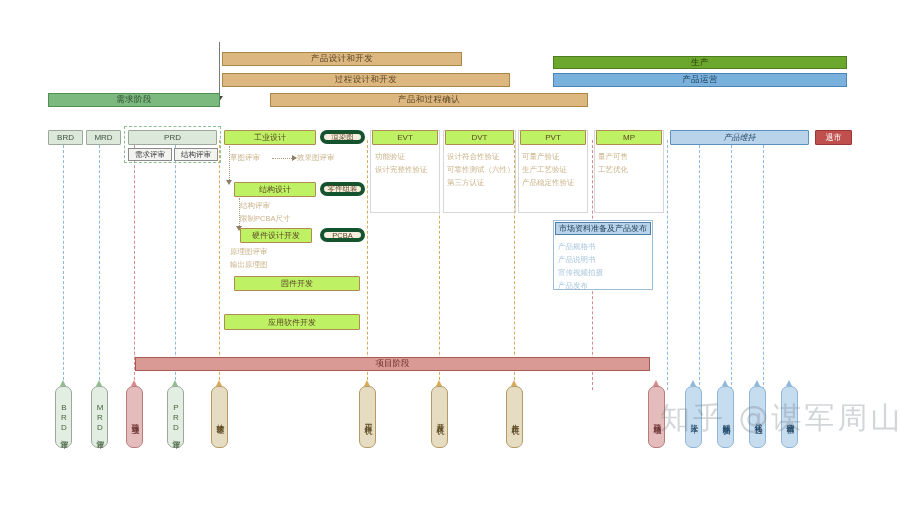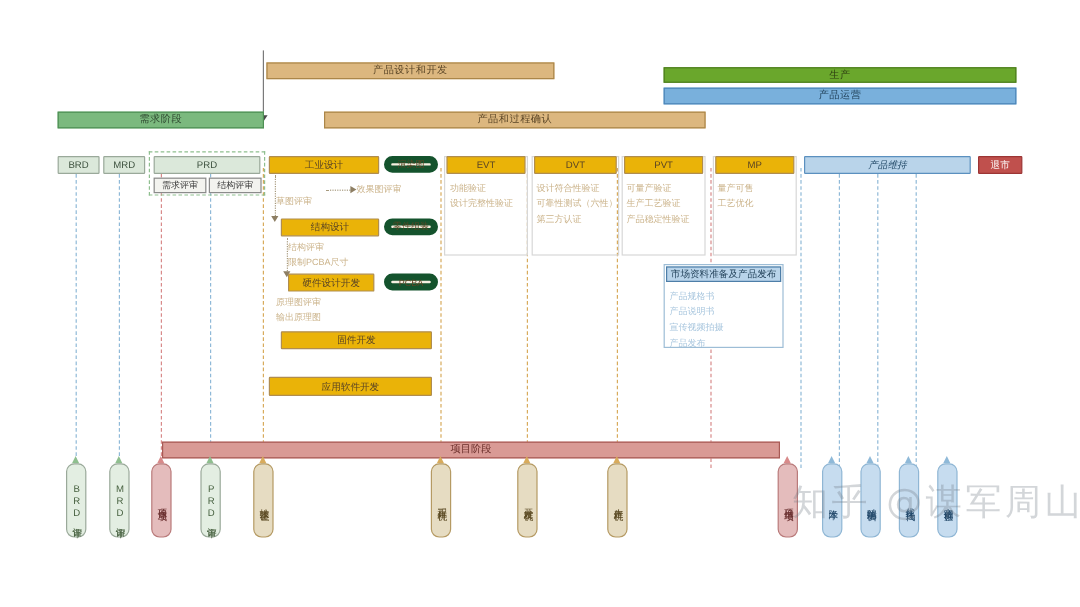--- a/index.html
+++ b/index.html
@@ -36,34 +36,34 @@
     color:#ffffff;font-size:15px;font-weight:bold;letter-spacing:1px;
   }
 
   
   .chip{
     display:flex;align-items:center;justify-content:center;
     font-size:8px;white-space:nowrap;
     border:1px solid #9aa99a;background:#dbe8da;color:#3f5340;
     border-radius:1px;
   }
-  .chip.tanchip{border-color:#b08d4f;background:#eab308;color:#5b4524;}
+  .chip.tanchip{border-color:#b08d4f;background:#bef264;color:#5b4524;}
   .chip.bluechip{border-color:#5b90bf;background:#b9d4ea;color:#234a68;}
   .chip.redchip{border-color:#9c3535;background:#c0504d;color:#ffffff;}
 
   
   .subbox{
     display:flex;align-items:center;justify-content:center;
     font-size:7.5px;white-space:nowrap;
     border:1px solid #8b8b8b;background:#f3f3ef;color:#3a3a3a;
   }
   .pill{
     display:flex;align-items:center;justify-content:center;
     font-size:7.5px;white-space:nowrap;
-    border:6px solid #14532d;background:#f6efe0;color:#5b4524;
+    border:4px solid #14532d;background:#f6efe0;color:#5b4524;
     border-radius:8px;
   }
   .ghostpanel{
     border:1px solid #d7d7d7;background:transparent;
   }
   .dashwrap{
     border:1px dashed #8fbf8f;background:transparent;
   }
   .notelist{
     font-size:7.5px;line-height:13px;color:#cbb38a;white-space:nowrap;
@@ -128,20 +128,23 @@
   <div class="abs vsolid" style="left:219px;top:42px;height:58px;"></div>
   <div class="abs" style="left:215px;top:96px;width:0;height:0;border-left:4px solid transparent;border-right:4px solid transparent;border-top:6px solid #4a4a4a;"></div>
 
   <div class="abs bar tan" style="left:222px;top:52px;width:240px;height:14px;">
     <span>产品设计和开发</span>
   </div>
   <div class="abs bar grass" style="left:553px;top:56px;width:294px;height:13px;">
     <span>生产</span>
   </div>
 
+  <div class="abs bar tan" style="left:222px;top:73px;width:288px;height:14px;">
+    <span>过程设计和开发</span>
+  </div>
   <div class="abs bar blue" style="left:553px;top:73px;width:294px;height:14px;">
     <span>产品运营</span>
   </div>
 
   <div class="abs bar green" style="left:48px;top:93px;width:172px;height:14px;">
     <span>需求阶段</span>
   </div>
   <div class="abs bar tan" style="left:270px;top:93px;width:318px;height:14px;">
     <span>产品和过程确认</span>
   </div>
@@ -177,21 +180,21 @@
   <div class="abs subbox" style="left:174px;top:148px;width:44px;height:13px;">
     <span>结构评审</span>
   </div>
 
   <div class="abs chip tanchip" style="left:224px;top:130px;width:92px;height:15px;">
     <span>工业设计</span>
   </div>
   <div class="abs pill" style="left:320px;top:130px;width:45px;height:14px;">
     <span>渲染图</span>
   </div>
-  <div class="abs notelist" style="left:230px;top:161px;">
+  <div class="abs notelist" style="left:230px;top:151px;">
     <span>草图评审</span>
   </div>
   <div class="abs hdot" style="left:272px;top:158px;width:22px;"></div>
   <div class="abs" style="left:292px;top:155px;width:0;height:0;border-top:3px solid transparent;border-bottom:3px solid transparent;border-left:5px solid #8d7e63;"></div>
   <div class="abs notelist" style="left:297px;top:151px;">
     <span>效果图评审</span>
   </div>
 
   <div class="abs vdot" style="left:229px;top:146px;height:36px;"></div>
   <div class="abs" style="left:226px;top:180px;width:0;height:0;border-left:3px solid transparent;border-right:3px solid transparent;border-top:5px solid #8d7e63;"></div>
@@ -281,21 +284,21 @@
   <div class="abs bluehdr" style="left:555px;top:222px;width:96px;height:13px;">
     <span>市场资料准备及产品发布</span>
   </div>
   <div class="abs notelist blue" style="left:558px;top:240px;">
     <div>产品规格书</div>
     <div>产品说明书</div>
     <div>宣传视频拍摄</div>
     <div>产品发布</div>
   </div>
 
-  <div class="abs phasebar" style="left:135px;top:357px;width:515px;height:14px;margin-top:11px;">
+  <div class="abs phasebar" style="left:135px;top:357px;width:515px;height:14px;">
     <span>项目阶段</span>
   </div>
 
   <div class="abs arrowup" style="left:60px;top:380px;border-bottom:6px solid #8fbf8f;"></div>
   <div class="abs ms" style="left:55px;top:386px;width:17px;height:62px;">
     <span>BRD评审</span>
   </div>
 
   <div class="abs arrowup" style="left:96px;top:380px;border-bottom:6px solid #8fbf8f;"></div>
   <div class="abs ms" style="left:91px;top:386px;width:17px;height:62px;">

